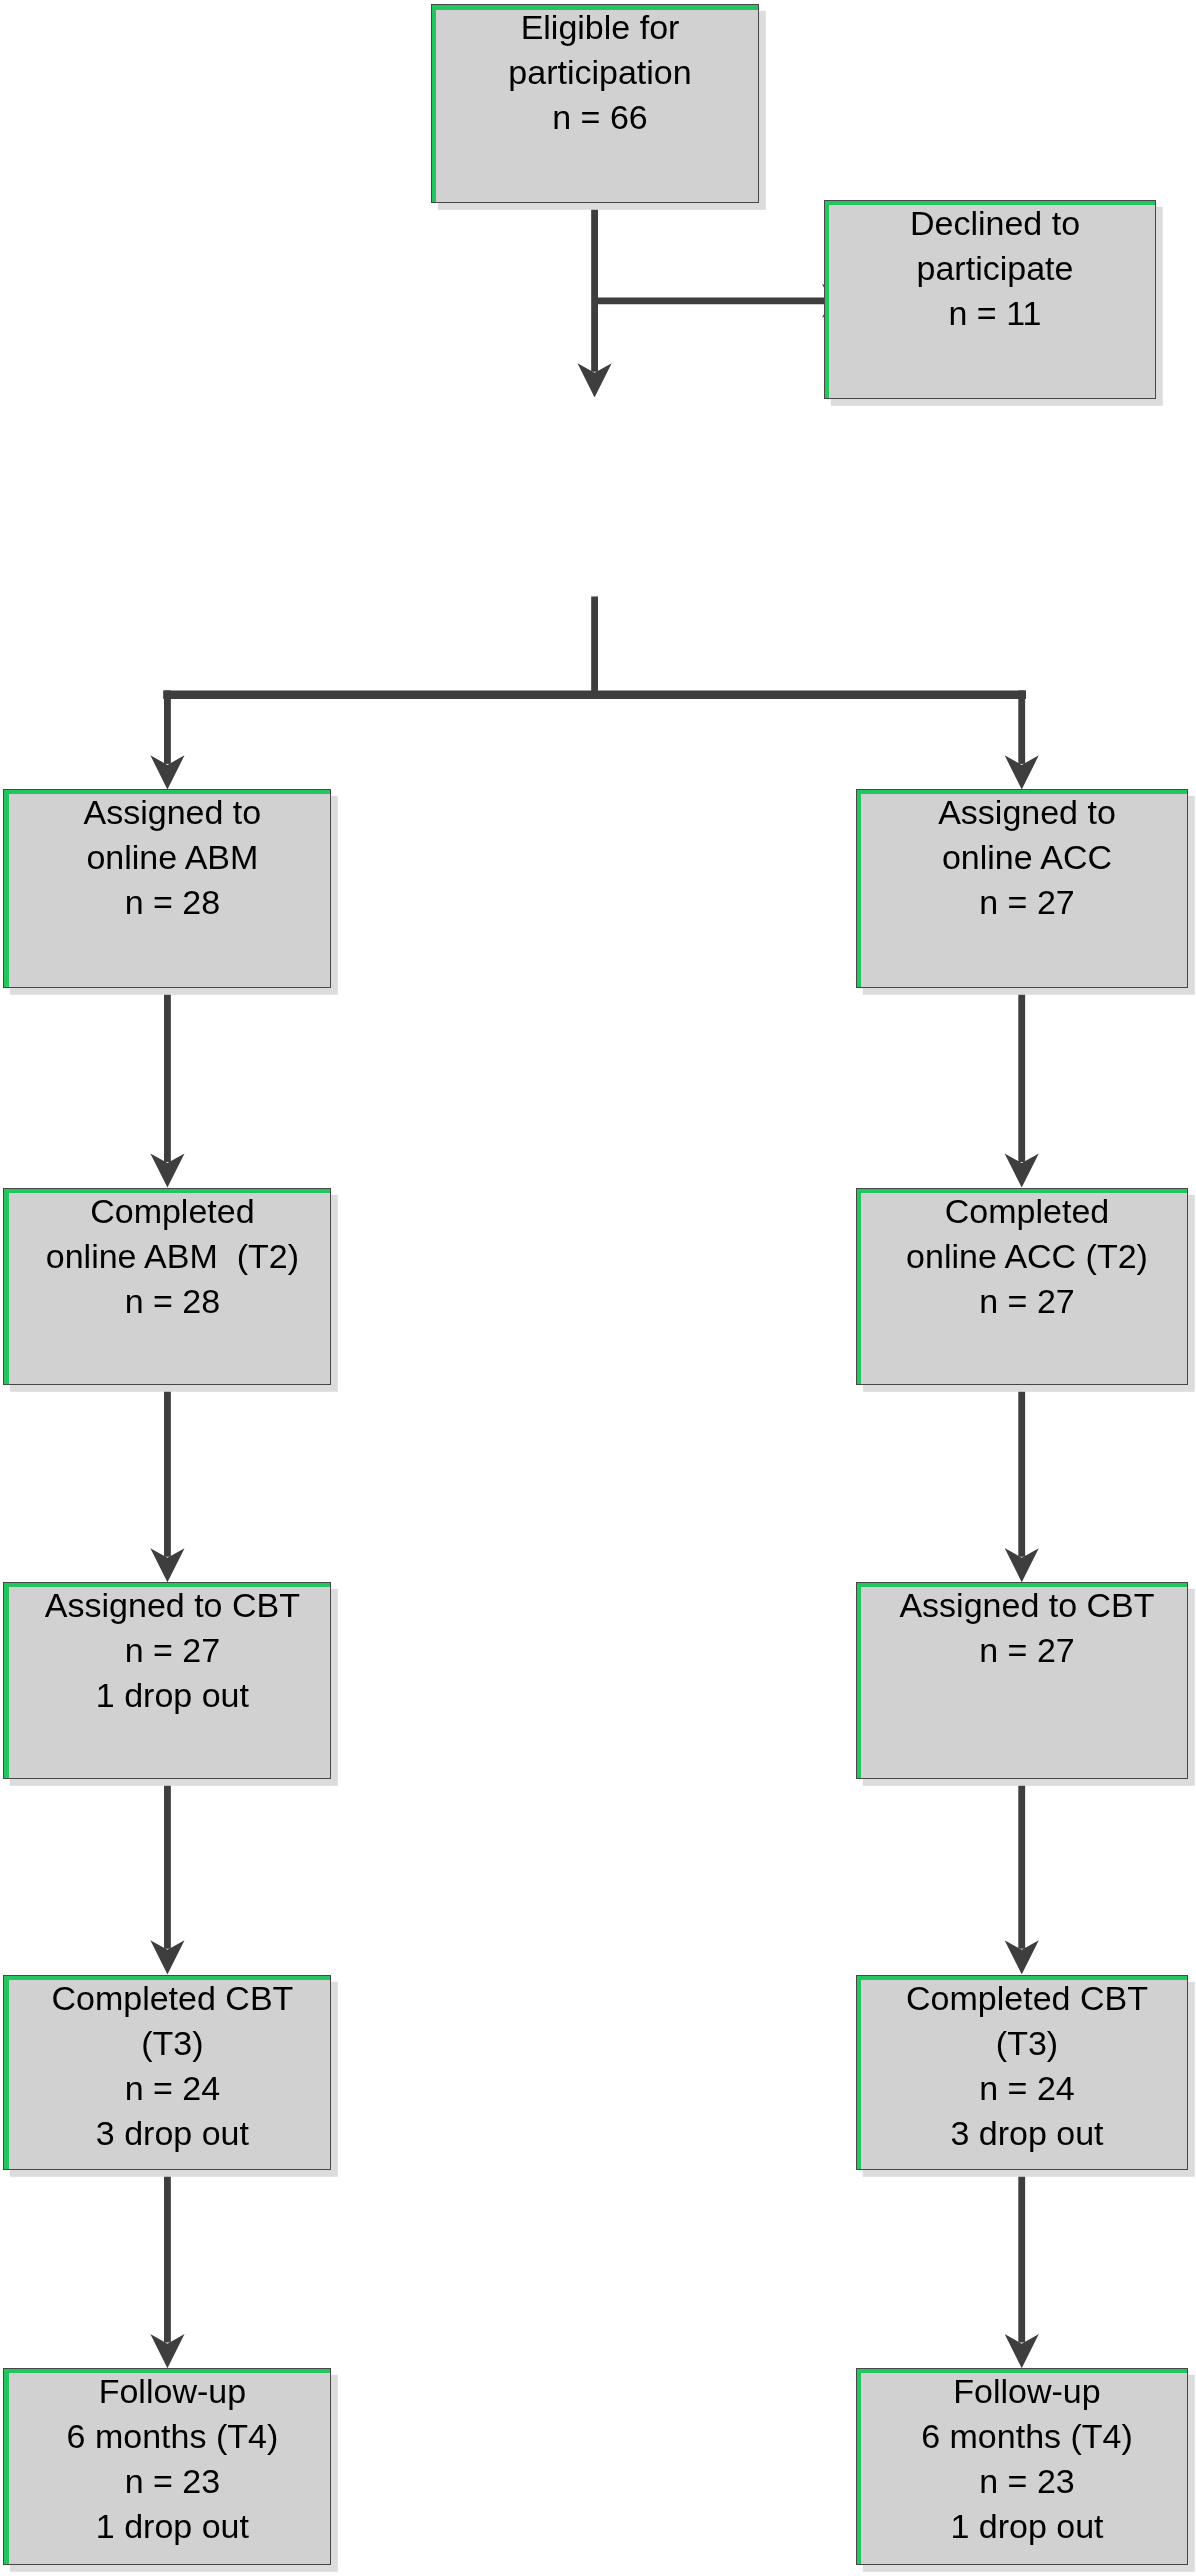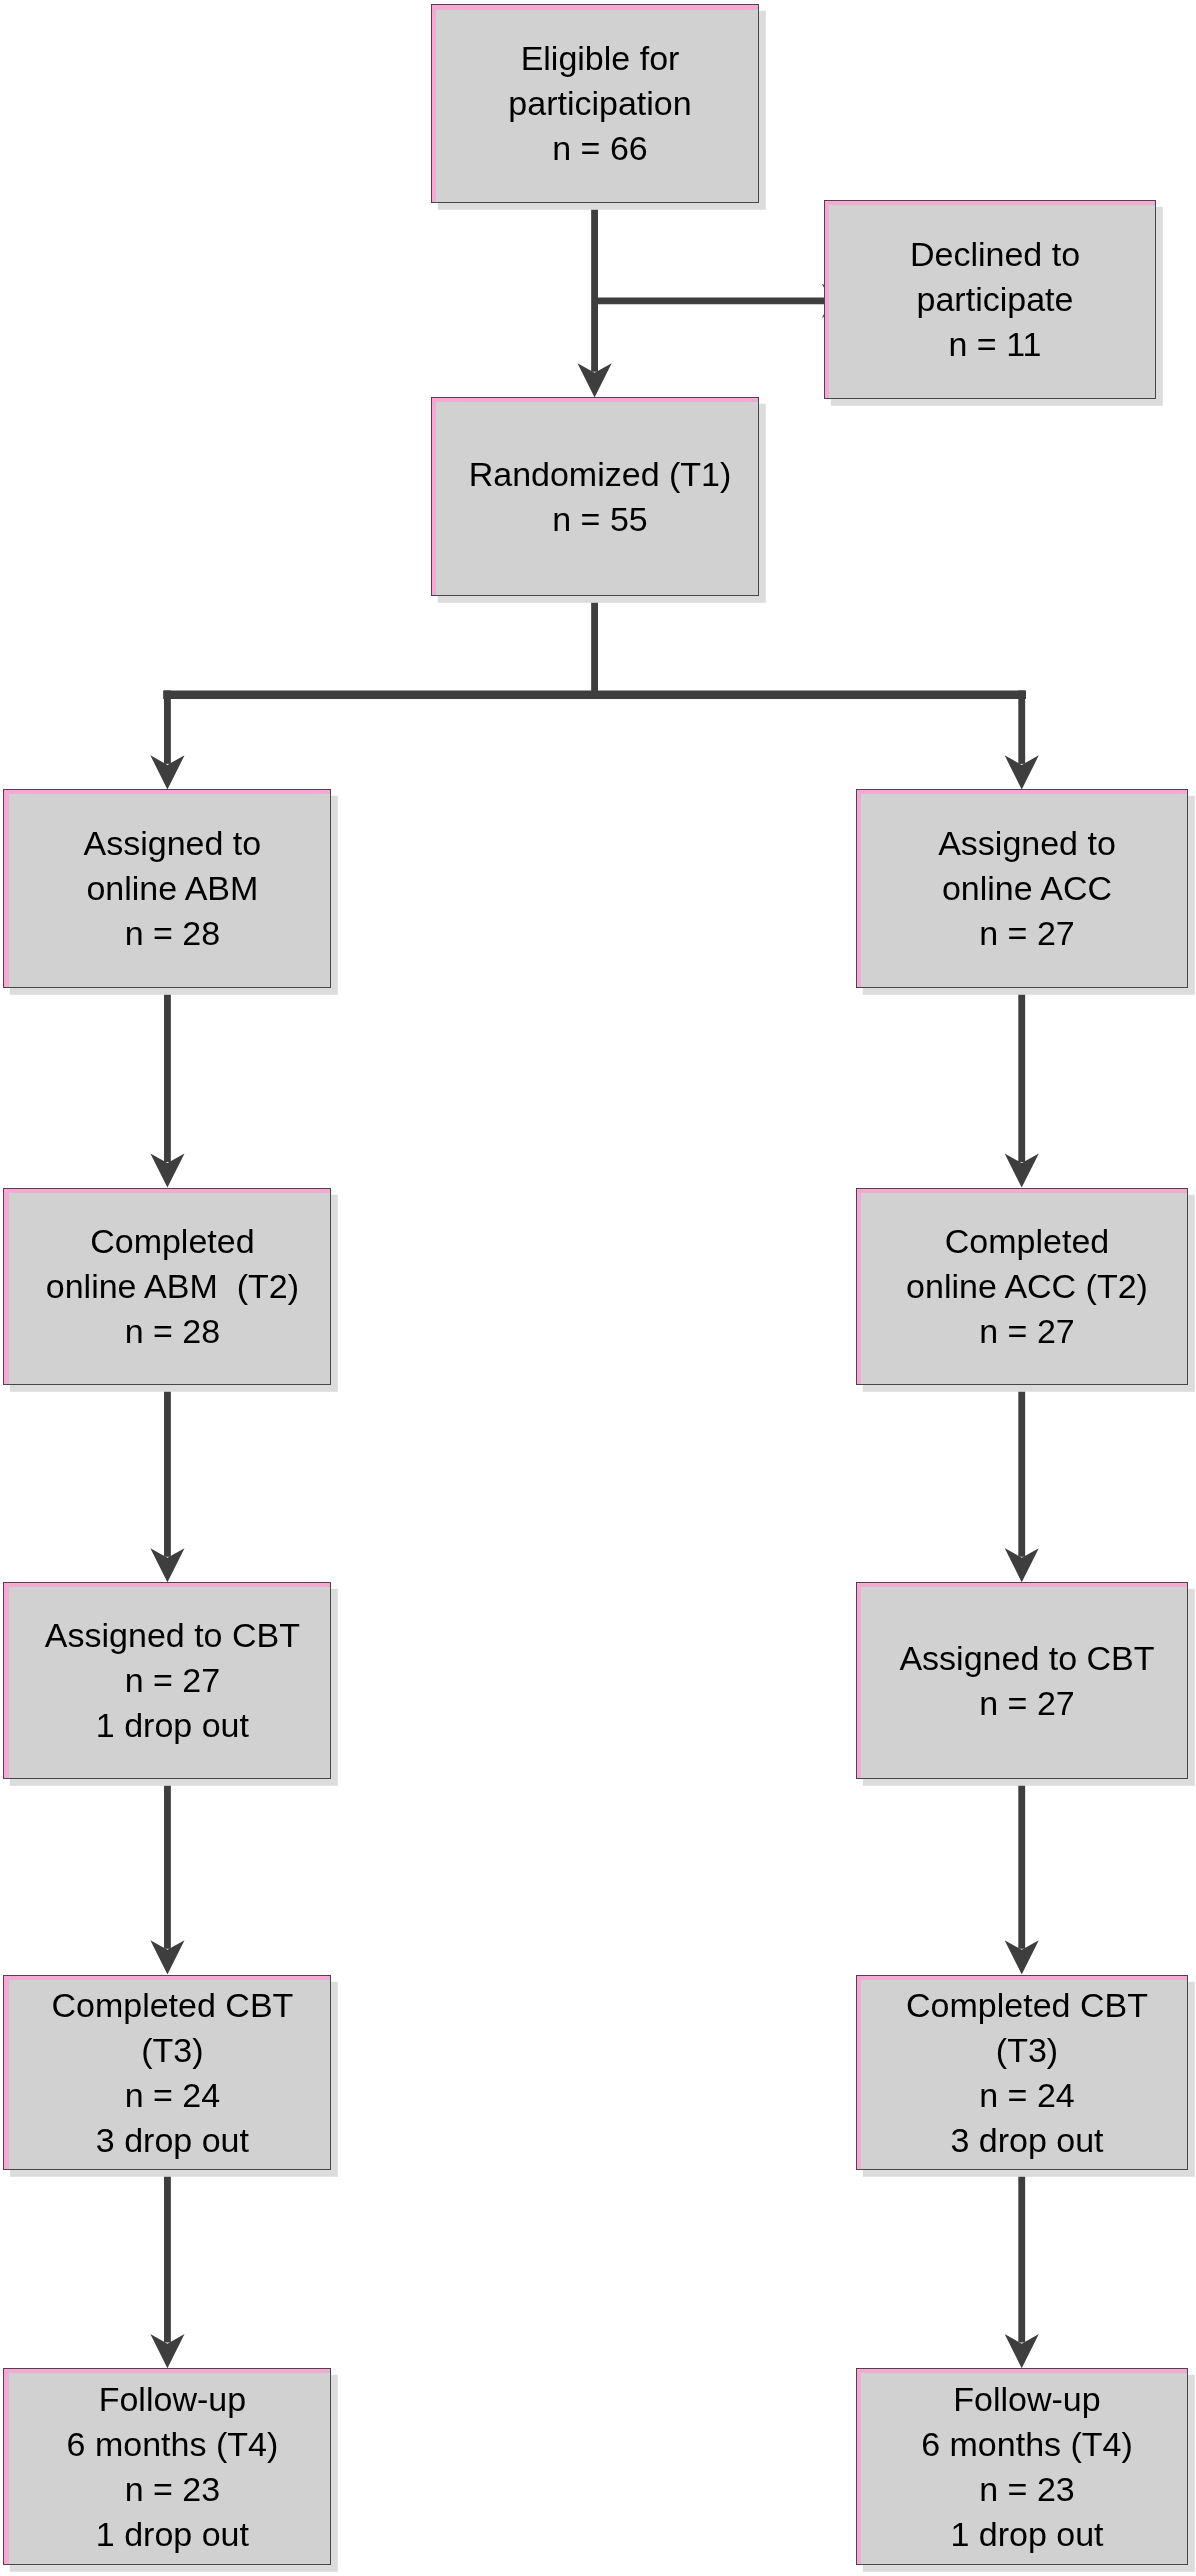--- a/index.html
+++ b/index.html
@@ -28,24 +28,23 @@
   .edge{
     stroke:var(--arrow);
     stroke-width:8;
     fill:none;
   }
   .edge.thick{ stroke-width:10; }
   .box{
     position:absolute;
     box-sizing:border-box;
     border:1.7px solid var(--box-border);
-    background:#f9a8d4;
+    background:#22c55e;
     box-shadow:6.8px 6.8px 0 var(--box-shadow);
     display:flex;
-    align-items:center;
     justify-content:center;
     padding-left:10px;
   }
   .box::before{
     content:"";
     position:absolute;
     top:4.3px; left:4.3px; right:0; bottom:0;
     background:var(--box-fill);
   }
   .box .label{
@@ -97,24 +96,20 @@
 participation
 n = 66</div>
   </div>
 
   <div class="box" style="left:824px; top:200px; width:332px; height:199px;">
     <div class="label">Declined to
 participate
 n = 11</div>
   </div>
 
-  <div class="box" style="left:431px; top:397px; width:328px; height:199px;">
-    <div class="label">Randomized (T1)
-n = 55</div>
-  </div>
 
   <div class="box" style="left:3.4px; top:789px; width:328px; height:199px;">
     <div class="label">Assigned to
 online ABM
 n = 28</div>
   </div>
 
   <div class="box" style="left:856px; top:789px; width:332px; height:199px;">
     <div class="label">Assigned to
 online ACC

